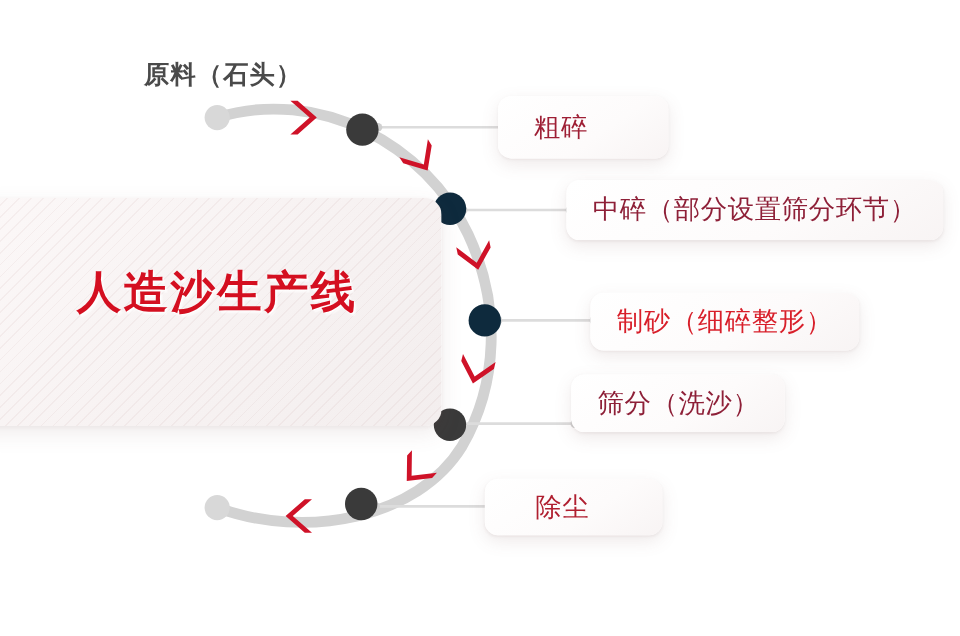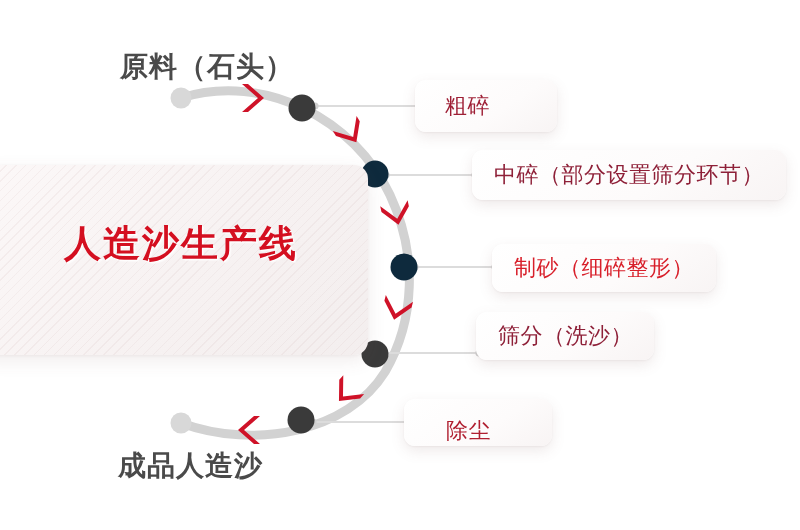--- a/index.html
+++ b/index.html
@@ -39,21 +39,21 @@
     line-height:1.0;
     color:#d40f20;
     text-shadow:1px 1px 0 rgba(255,255,255,0.95), 2px 2px 1px rgba(255,255,255,0.6);
     white-space:nowrap;
   }
   .title-line.l1{margin-bottom:34px;}
 
   
   .cap{
     position:absolute;
-    font-size:28px;
+    font-size:21px;
     font-weight:bold;
     color:#4a4a4a;
     letter-spacing:1px;
     white-space:nowrap;
   }
   .cap.top{left:120px;top:48px;}
   .cap.bottom{left:118px;top:447px;}
 
   
   .step-card{
@@ -70,21 +70,21 @@
     white-space:nowrap;
   }
   .c1{left:415px;top:80px;width:142px;height:52px;padding-left:30px;}
   .c1 .txt{color:#9e1f35;}
   .c2{left:472px;top:150px;width:314px;height:50px;padding-left:22px;}
   .c2 .txt{color:#8e2038;}
   .c3{left:492px;top:244px;width:224px;height:48px;padding-left:22px;align-items:center;}
   .c3 .txt{color:#d81f2a;}
   .c4{left:476px;top:312px;width:178px;height:48px;padding-left:22px;}
   .c4 .txt{color:#8e2038;}
-  .c5{left:404px;top:399px;width:148px;height:47px;padding-left:42px;align-items:flex-end;}
+  .c5{left:404px;top:399px;width:148px;height:47px;padding-left:42px;}
   .c5 .txt{color:#b01f30;}
 </style>
 </head>
 <body>
 
 <div id="stage">
 
   <svg width="800" height="530" viewBox="0 0 800 530" style="position:absolute;left:0;top:0;">
 
     <path d="M 181,98
@@ -141,21 +141,20 @@
     <circle cx="301" cy="420" r="13.5" fill="#3a3a3a"></circle>
   </svg>
 
   <div class="title-card">
     <div class="title-inner">
       <div class="title-line l1">人造沙生产线</div>
     </div>
   </div>
 
   <div class="cap top">原料（石头）</div>
-  <div class="cap bottom">成品人造沙</div>
 
   <div class="step-card c1">
     <span class="txt">粗碎</span>
   </div>
   <div class="step-card c2">
     <span class="txt">中碎（部分设置筛分环节）</span>
   </div>
   <div class="step-card c3">
     <span class="txt">制砂（细碎整形）</span>
   </div>

